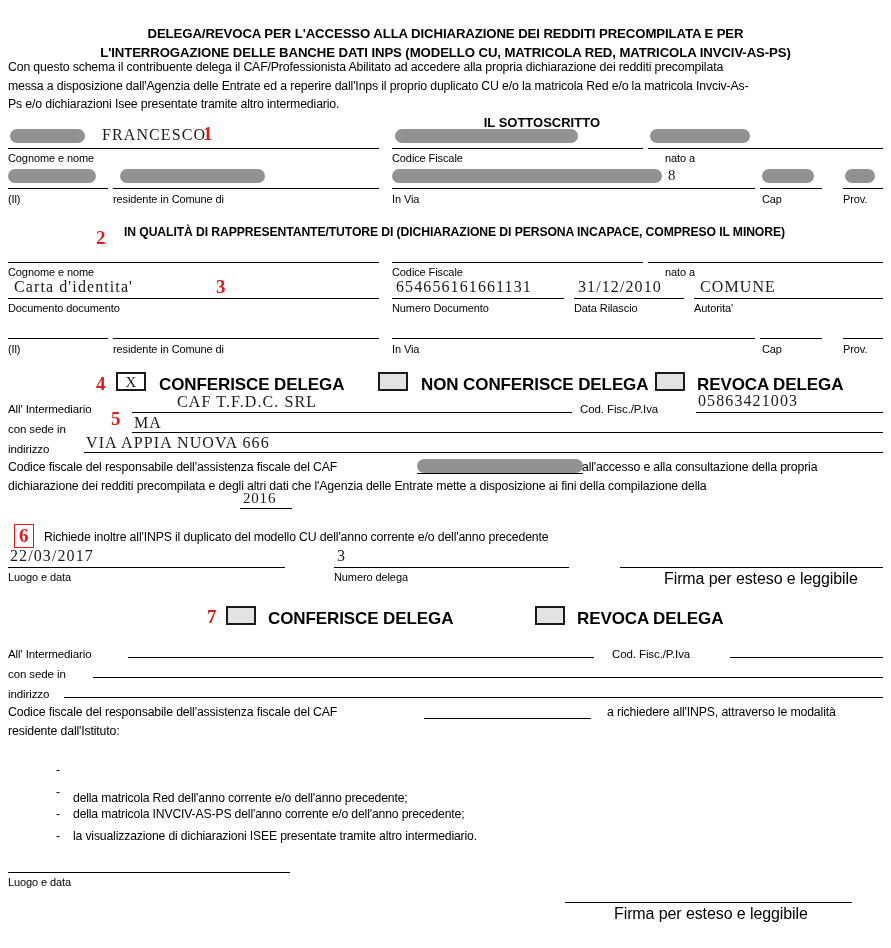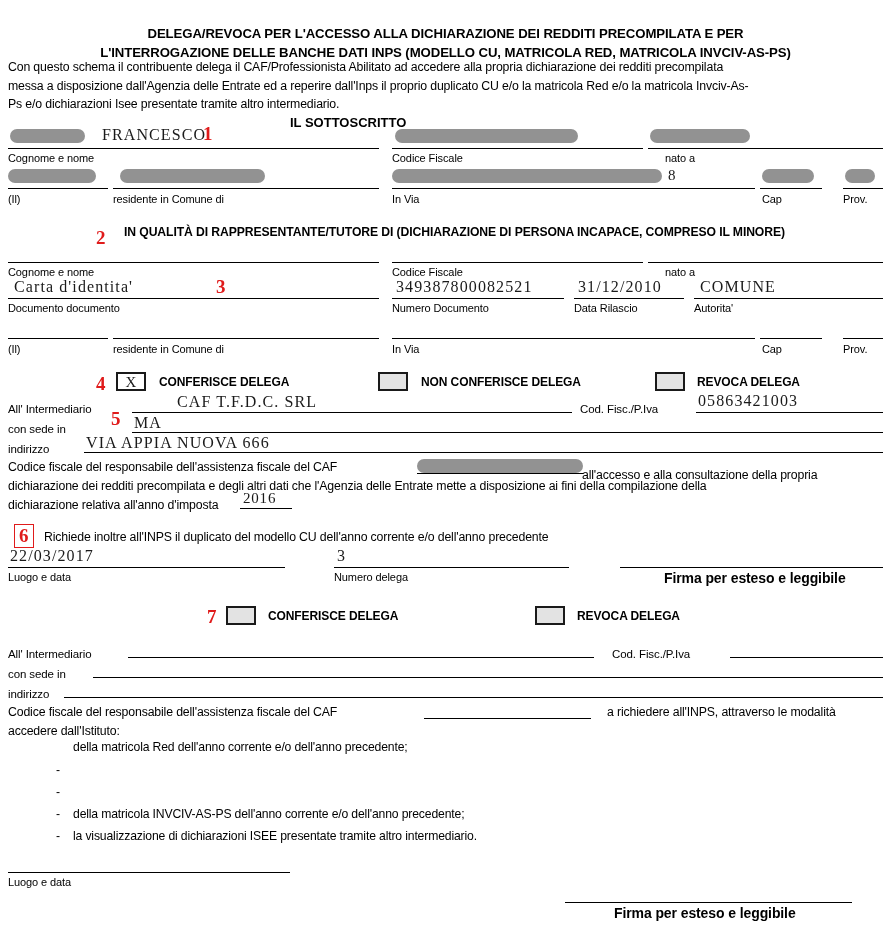--- a/index.html
+++ b/index.html
@@ -33,21 +33,21 @@
   .intro {
     font-size: 12.3px;
     line-height: 18.5px;
     text-align: justify;
     letter-spacing: -0.15px;
   }
 
   .section-head {
     font-weight: bold;
     font-size: 13px;
-    text-align: left;
+    text-align: right;
   }
 
   
   .rule {
     border-bottom: 1.6px solid #000;
     height: 0;
   }
   .rule-thin {
     border-bottom: 1.3px solid #000;
     height: 0;
@@ -115,36 +115,36 @@
   .chk.checked {
     background: #ffffff;
     text-align: center;
     font-family: "Liberation Serif", serif;
     font-size: 15px;
     line-height: 16px;
     color: #1a1a1a;
   }
   .chk-label {
     font-weight: bold;
-    font-size: 12px;
+    font-size: 17px;
     letter-spacing: -0.1px;
     white-space: nowrap;
   }
 
   
   .para {
     font-size: 12.3px;
     line-height: 18.5px;
     letter-spacing: -0.15px;
   }
   .para-j { text-align: justify; }
 
   .sig-cap {
-    font-size: 14px;
-    font-weight: bold;
+    font-size: 16px;
+    font-weight: normal;
     letter-spacing: -0.1px;
     white-space: nowrap;
   }
 
   
   .bullet-row {
     font-size: 12.2px;
     letter-spacing: -0.15px;
     white-space: nowrap;
   }
@@ -211,21 +211,21 @@
   <div class="abs rule" style="left:392px; top:262px; width:251px;"></div>
   <div class="abs rule" style="left:648px; top:262px; width:235px;"></div>
 
   <div class="abs cap" style="left:8px; top:266px;">Cognome e nome</div>
   <div class="abs cap" style="left:392px; top:266px;">Codice Fiscale</div>
   <div class="abs cap" style="left:665px; top:266px;">nato a</div>
 
   <div class="abs val" style="left:14px; top:278px;">Carta d'identita'</div>
   <div class="abs marker" style="left:216px; top:277px;">3</div>
 
-  <div class="abs val" style="left:396px; top:278px;">349387800082521</div>
+  <div class="abs val" style="left:396px; top:278px;">654656161661131</div>
   <div class="abs val" style="left:578px; top:278px;">31/12/2010</div>
   <div class="abs val" style="left:700px; top:278px;">COMUNE</div>
 
   <div class="abs rule" style="left:8px; top:298px; width:371px;"></div>
   <div class="abs rule" style="left:392px; top:298px; width:172px;"></div>
   <div class="abs rule" style="left:574px; top:298px; width:110px;"></div>
   <div class="abs rule" style="left:694px; top:298px; width:189px;"></div>
 
   <div class="abs cap" style="left:8px; top:302px;">Documento documento</div>
   <div class="abs cap" style="left:392px; top:302px;">Numero Documento</div>
@@ -268,25 +268,24 @@
   <div class="abs val" style="left:134px; top:414px;">MA</div>
   <div class="abs rule-thin" style="left:132px; top:432px; width:751px;"></div>
 
   <div class="abs cap" style="left:8px; top:443px; font-size:11.5px;">indirizzo</div>
   <div class="abs val" style="left:86px; top:434px;">VIA APPIA NUOVA 666</div>
   <div class="abs rule-thin" style="left:84px; top:452px; width:799px;"></div>
 
   <div class="abs para" style="left:8px; top:458px;">Codice fiscale del responsabile dell'assistenza fiscale del CAF</div>
   <div class="abs redact" style="left:417px; top:459px; width:166px; height:14px;"></div>
   <div class="abs rule-thin" style="left:417px; top:473px; width:166px; border-bottom-width:1.1px;"></div>
-  <div class="abs para" style="left:582px; top:458px;margin-top:8px;">all'accesso e alla consultazione della propria</div>
+  <div class="abs para" style="left:582px; top:458px;">all'accesso e alla consultazione della propria</div>
 
   <div class="abs para para-j" style="left:8px; top:477px; width:876px;">dichiarazione dei  redditi  precompilata e degli altri  dati che  l'Agenzia  delle  Entrate mette a  disposizione ai  fini della compilazione della</div>
 
-  <div class="abs para" style="left:8px; top:496px;">dichiarazione relativa all'anno d'imposta</div>
   <div class="abs val-sm" style="left:243px; top:490px;">2016</div>
   <div class="abs rule-thin" style="left:240px; top:508px; width:52px; border-bottom-width:1.1px;"></div>
 
   <div class="abs" style="left:14px; top:524px;">
     <span class="marker-boxed">6</span>
   </div>
   <div class="abs para" style="left:44px; top:528px;">Richiede inoltre all'INPS il duplicato del modello CU dell'anno corrente e/o dell'anno precedente</div>
 
   <div class="abs val" style="left:10px; top:547px;">22/03/2017</div>
   <div class="abs val" style="left:337px; top:547px;">3</div>
@@ -315,26 +314,26 @@
 
   <div class="abs cap" style="left:8px; top:668px; font-size:11.5px;">con sede in</div>
   <div class="abs rule-thin" style="left:93px; top:677px; width:790px;"></div>
 
   <div class="abs cap" style="left:8px; top:688px; font-size:11.5px;">indirizzo</div>
   <div class="abs rule-thin" style="left:64px; top:697px; width:819px;"></div>
 
   <div class="abs para" style="left:8px; top:703px;">Codice fiscale del responsabile dell'assistenza fiscale del CAF</div>
   <div class="abs rule-thin" style="left:424px; top:718px; width:167px; border-bottom-width:1.1px;"></div>
   <div class="abs para" style="left:607px; top:703px;">a richiedere all'INPS, attraverso le modalità</div>
-  <div class="abs para" style="left:8px; top:722px;">accedere dall'Istituto:</div>
+  <div class="abs para" style="left:8px; top:722px;">residente dall'Istituto:</div>
 
   <div class="abs bullet-dash" style="left:56px; top:763px;">-</div>
 
   <div class="abs bullet-dash" style="left:56px; top:785px;">-</div>
-  <div class="abs bullet-row" style="left:73px; top:740px;">della matricola Red dell'anno corrente e/o dell'anno precedente;</div>
+  <div class="abs bullet-row" style="left:73px; top:791px;">della matricola Red dell'anno corrente e/o dell'anno precedente;</div>
 
   <div class="abs bullet-dash" style="left:56px; top:807px;">-</div>
   <div class="abs bullet-row" style="left:73px; top:807px;">della matricola INVCIV-AS-PS dell'anno corrente e/o dell'anno precedente;</div>
 
   <div class="abs bullet-dash" style="left:56px; top:829px;">-</div>
   <div class="abs bullet-row" style="left:73px; top:829px;">la visualizzazione di dichiarazioni ISEE presentate tramite altro intermediario.</div>
 
   <div class="abs rule" style="left:8px; top:872px; width:282px;"></div>
   <div class="abs cap" style="left:8px; top:876px;">Luogo e data</div>
 

